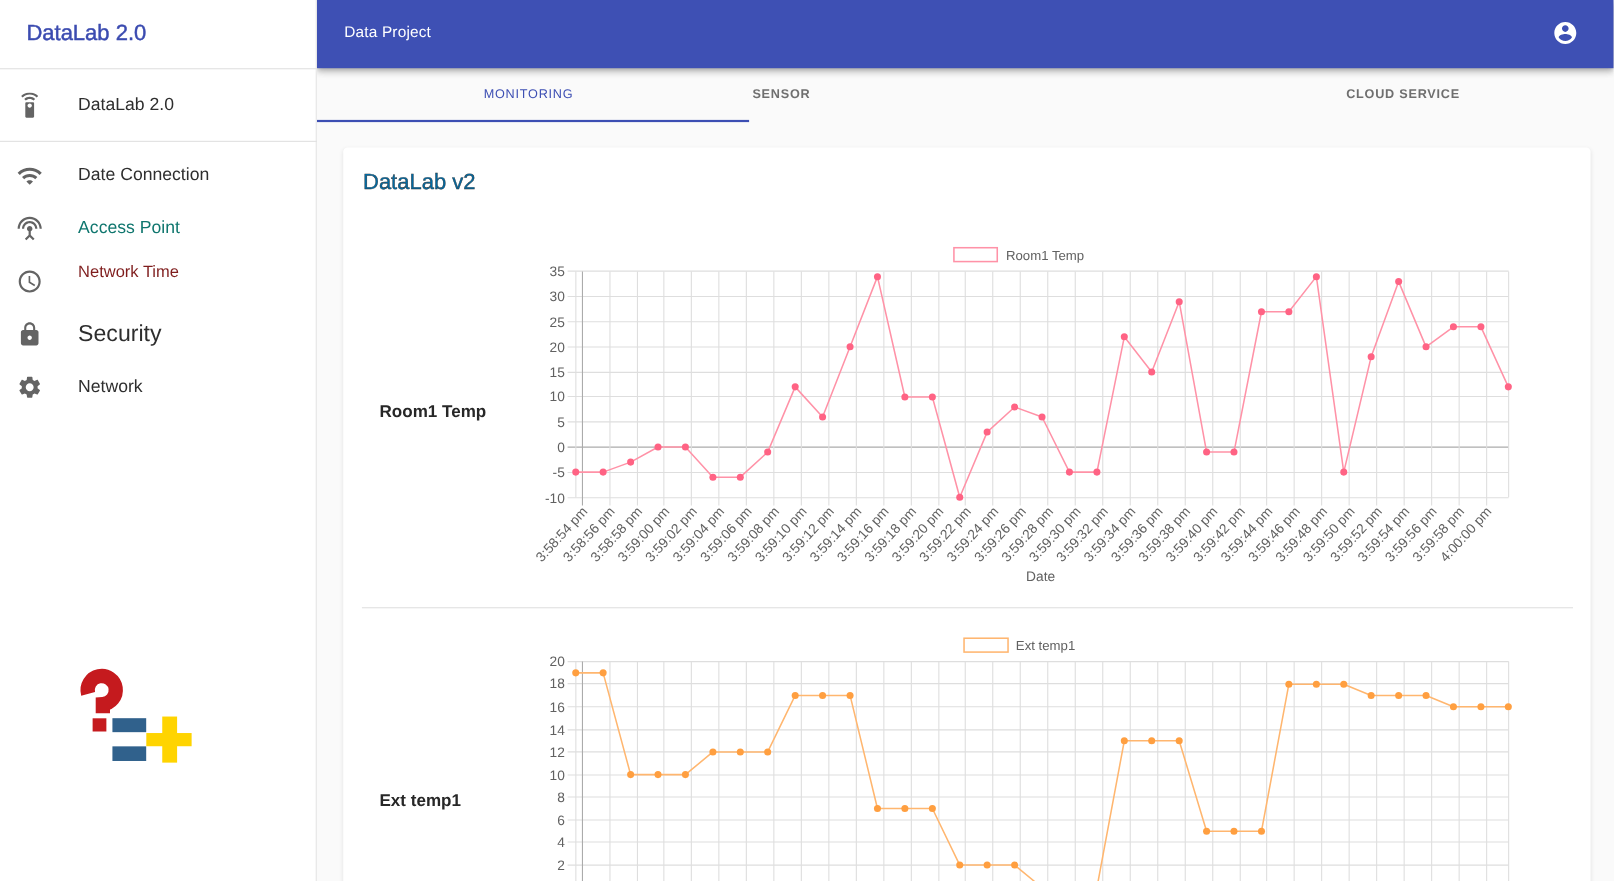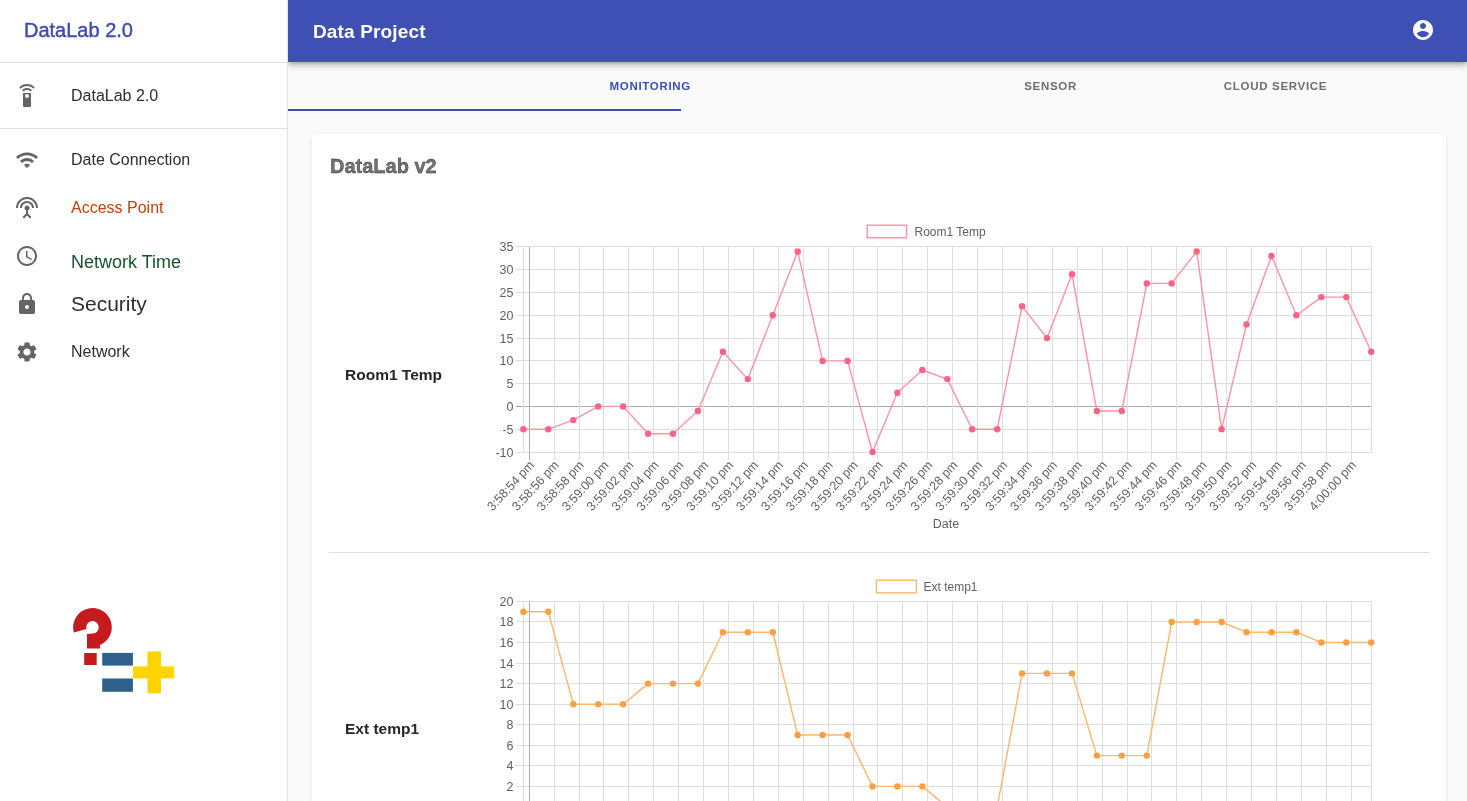--- a/index.html
+++ b/index.html
@@ -2,21 +2,21 @@
 <html><head><meta charset="utf-8">
 <style>
   * { margin:0; padding:0; box-sizing:border-box; }
   html,body { width:1467px; height:801px; overflow:hidden; background:#fafafa;
     font-family:"Liberation Sans",sans-serif; position:relative; }
   .abs { position:absolute; }
 </style></head>
 <body>
 
   <div class="abs" style="left:312px;top:134px;width:1134px;height:720px;background:#fff;border-radius:4px;box-shadow:0 2px 4px rgba(0,0,0,0.1)"></div>
-  <div class="abs" style="left:330px;top:155px;font-size:20px;font-weight:bold;-webkit-text-stroke:0.35px #2b2b2b;color:#737373">DataLab v2</div>
+  <div class="abs" style="left:330px;top:155px;font-size:20px;font-weight:normal;-webkit-text-stroke:0.35px #2b2b2b;color:#0369a1">DataLab v2</div>
   <div class="abs" style="left:345px;top:366px;font-size:15.5px;font-weight:bold;color:#272727">Room1 Temp</div>
   <div class="abs" style="left:345px;top:720px;font-size:15.5px;font-weight:bold;color:#272727">Ext temp1</div>
   <div class="abs" style="left:329px;top:552px;width:1101px;height:0;border-top:1px solid #e0e0e0"></div>
   <svg style="position:absolute;left:440px;top:204px" width="1000" height="336" viewBox="440 204 1000 336">
 <rect x="867.2" y="225.2" width="39.4" height="12.6" fill="#fff" stroke="#ff92a7" stroke-width="1.4"></rect>
 <text x="914.5" y="236" font-size="12" fill="#616161">Room1 Temp</text>
 <line x1="516" y1="246.5" x2="1371.5" y2="246.5" stroke="#dedede" stroke-width="1"></line>
 <text x="513.5" y="250.9" font-size="12.5" fill="#616161" text-anchor="end">35</text>
 <line x1="516" y1="269.5" x2="1371.5" y2="269.5" stroke="#dedede" stroke-width="1"></line>
 <text x="513.5" y="273.9" font-size="12.5" fill="#616161" text-anchor="end">30</text>
@@ -235,50 +235,50 @@
 <circle cx="1221.6" cy="622.0" r="3.2" fill="#ff9f40"></circle>
 <circle cx="1246.5" cy="632.2" r="3.2" fill="#ff9f40"></circle>
 <circle cx="1271.5" cy="632.2" r="3.2" fill="#ff9f40"></circle>
 <circle cx="1296.4" cy="632.2" r="3.2" fill="#ff9f40"></circle>
 <circle cx="1321.3" cy="642.5" r="3.2" fill="#ff9f40"></circle>
 <circle cx="1346.3" cy="642.5" r="3.2" fill="#ff9f40"></circle>
 <circle cx="1371.2" cy="642.5" r="3.2" fill="#ff9f40"></circle>
 </svg>
 
   <div class="abs" style="left:288px;top:0;width:1179px;height:62px;background:#3e50b4;box-shadow:0 2px 4px -1px rgba(0,0,0,0.2),0 4px 5px 0 rgba(0,0,0,0.14),0 1px 10px 0 rgba(0,0,0,0.12)"></div>
-  <div class="abs" style="left:313px;top:21px;font-size:19px;font-weight:bold;letter-spacing:0.15px;color:#fff">Data Project</div>
+  <div class="abs" style="left:313px;top:21px;font-size:14px;font-weight:normal;letter-spacing:0.15px;color:#fff">Data Project</div>
   <svg style="position:absolute;left:1411px;top:18px" width="24" height="24" viewBox="0 0 24 24">
     <path d="M12 2C6.48 2 2 6.48 2 12s4.48 10 10 10 10-4.48 10-10S17.52 2 12 2zm0 3c1.66 0 3 1.34 3 3s-1.34 3-3 3-3-1.34-3-3 1.34-3 3-3zm0 14.2c-2.5 0-4.71-1.28-6-3.22.03-1.99 4-3.08 6-3.08 1.99 0 5.97 1.09 6 3.08-1.29 1.94-3.5 3.22-6 3.22z" fill="#ffffff"></path>
   </svg>
 
-  <div class="abs" style="left:298px;top:70px;width:393px;text-align:right;font-size:11.5px;font-weight:bold;letter-spacing:0.7px;color:#3c4eb3;line-height:32px">MONITORING</div>
-  <div class="abs" style="left:684px;top:70px;width:393px;text-align:right;font-size:11.5px;font-weight:bold;letter-spacing:0.7px;color:#6f6f6f;line-height:32px">SENSOR</div>
+  <div class="abs" style="left:284px;top:70px;width:393px;text-align:center;font-size:11.5px;font-weight:normal;letter-spacing:0.7px;color:#3c4eb3;line-height:32px">MONITORING</div>
+  <div class="abs" style="left:684px;top:70px;width:393px;text-align:left;font-size:11.5px;font-weight:bold;letter-spacing:0.7px;color:#6f6f6f;line-height:32px">SENSOR</div>
   <div class="abs" style="left:1079px;top:70px;width:393px;text-align:center;font-size:11.5px;font-weight:bold;letter-spacing:0.7px;color:#6f6f6f;line-height:32px">CLOUD SERVICE</div>
   <div class="abs" style="left:288px;top:108.5px;width:393px;height:2.5px;background:#3c4eb3"></div>
 
   <div class="abs" style="left:0;top:0;width:288px;height:801px;background:#fff;border-right:1px solid #e4e4e4"></div>
   <div class="abs" style="left:24px;top:19px;font-size:20px;font-weight:normal;-webkit-text-stroke:0.4px #3b4bb0;color:#3b4bb0">DataLab 2.0</div>
   <div class="abs" style="left:0;top:62px;width:288px;height:0;border-top:1px solid #e0e0e0"></div>
   <svg style="position:absolute;left:15px;top:84px" width="24" height="24" viewBox="0 0 24 24">
     <path d="M12 0C8.96 0 6.21 1.23 4.22 3.22l1.41 1.41C7.26 3.01 9.51 2 12 2s4.74 1.01 6.36 2.64l1.41-1.41C17.79 1.23 15.04 0 12 0zM7.05 6.05l1.41 1.41C9.37 6.56 10.62 6 12 6s2.63.56 3.54 1.46l1.41-1.41C15.68 4.78 13.93 4 12 4s-3.68.78-4.95 2.05zM15 9H9c-.55 0-1 .45-1 1v12c0 .55.45 1 1 1h6c.55 0 1-.45 1-1V10c0-.55-.45-1-1-1zm-3 5c-1.1 0-2-.9-2-2s.9-2 2-2 2 .9 2 2-.9 2-2 2z" fill="#646464"></path>
   </svg>
   <div class="abs" style="left:71px;top:86px;font-size:16px;color:#2e2e2e;line-height:20px">DataLab 2.0</div>
   <div class="abs" style="left:0;top:128px;width:288px;height:0;border-top:1px solid #e0e0e0"></div>
   <svg style="position:absolute;left:15px;top:148px" width="24" height="24" viewBox="0 0 24 24">
     <path d="M1 9l2 2c4.97-4.97 13.03-4.97 18 0l2-2C16.93 2.93 7.08 2.93 1 9zm8 8l3 3 3-3c-1.65-1.66-4.34-1.66-6 0zm-4-4l2 2c2.76-2.76 7.24-2.76 10 0l2-2C15.14 9.14 8.87 9.14 5 13z" fill="#646464"></path>
   </svg>
 <div style="position:absolute;left:71px;top:150px;font-size:16px;color:#2e2e2e;line-height:20px">Date Connection</div>
 <svg style="position:absolute;left:15px;top:196px" width="24" height="24" viewBox="0 0 24 24">
     <path d="M12 5c-3.87 0-7 3.13-7 7h2c0-2.76 2.24-5 5-5s5 2.24 5 5h2c0-3.87-3.13-7-7-7zm1 9.29c.88-.39 1.5-1.26 1.5-2.29 0-1.38-1.12-2.5-2.5-2.5S9.5 10.62 9.5 12c0 1.02.62 1.9 1.5 2.29v3.3L7.59 21 9 22.41l3-3 3 3L16.41 21 13 17.59v-3.3zM12 1C5.93 1 1 5.93 1 12h2c0-4.97 4.03-9 9-9s9 4.03 9 9h2c0-6.07-4.93-11-11-11z" fill="#646464"></path>
   </svg>
-<div style="position:absolute;left:71px;top:198px;font-size:16px;color:#c2410c;line-height:20px">Access Point</div>
+<div style="position:absolute;left:71px;top:198px;font-size:16px;color:#0f766e;line-height:20px">Access Point</div>
 <svg style="position:absolute;left:15px;top:244px" width="24" height="24" viewBox="0 0 24 24">
     <path d="M11.99 2C6.47 2 2 6.48 2 12s4.47 10 9.99 10C17.52 22 22 17.52 22 12S17.52 2 11.99 2zM12 20c-4.42 0-8-3.58-8-8s3.58-8 8-8 8 3.58 8 8-3.58 8-8 8zm.5-13H11v6l5.25 3.15.75-1.23-4.5-2.67z" fill="#646464"></path>
   </svg>
-<div style="position:absolute;left:71px;top:252px;font-size:18px;color:#14532d;line-height:20px">Network Time</div>
+<div style="position:absolute;left:71px;top:238px;font-size:15px;color:#7f1d1d;line-height:20px">Network Time</div>
 <svg style="position:absolute;left:15px;top:292px" width="24" height="24" viewBox="0 0 24 24">
     <path d="M18 8h-1V6c0-2.76-2.24-5-5-5S7 3.24 7 6v2H6c-1.1 0-2 .9-2 2v10c0 1.1.9 2 2 2h12c1.1 0 2-.9 2-2V10c0-1.1-.9-2-2-2zm-6 9c-1.1 0-2-.9-2-2s.9-2 2-2 2 .9 2 2-.9 2-2 2zm3.1-9H8.9V6c0-1.71 1.39-3.1 3.1-3.1 1.71 0 3.1 1.39 3.1 3.1v2z" fill="#646464"></path>
   </svg>
 <div style="position:absolute;left:71px;top:294px;font-size:21px;color:#2e2e2e;line-height:20px">Security</div>
 <svg style="position:absolute;left:15px;top:340px" width="24" height="24" viewBox="0 0 24 24">
     <path d="M19.14 12.94c.04-.3.06-.61.06-.94 0-.32-.02-.64-.07-.94l2.03-1.58c.18-.14.23-.41.12-.61l-1.92-3.32c-.12-.22-.37-.29-.59-.22l-2.39.96c-.5-.38-1.03-.7-1.62-.94l-.36-2.54c-.04-.24-.24-.41-.48-.41h-3.84c-.24 0-.43.17-.47.41l-.36 2.54c-.59.24-1.13.57-1.62.94l-2.39-.96c-.22-.08-.47 0-.59.22L2.74 8.87c-.12.21-.08.47.12.61l2.03 1.58c-.05.3-.09.63-.09.94s.02.64.07.94l-2.03 1.58c-.18.14-.23.41-.12.61l1.92 3.32c.12.22.37.29.59.22l2.39-.96c.5.38 1.03.7 1.62.94l.36 2.54c.05.24.24.41.48.41h3.84c.24 0 .44-.17.47-.41l.36-2.54c.59-.24 1.13-.56 1.62-.94l2.39.96c.22.08.47 0 .59-.22l1.92-3.32c.12-.22.07-.47-.12-.61l-2.01-1.58zM12 15.6c-1.98 0-3.6-1.62-3.6-3.6s1.62-3.6 3.6-3.6 3.6 1.62 3.6 3.6-1.62 3.6-3.6 3.6z" fill="#646464"></path>
   </svg>
 <div style="position:absolute;left:71px;top:342px;font-size:16px;color:#2e2e2e;line-height:20px">Network</div>
 
 <svg style="position:absolute;left:70px;top:604px" width="110" height="95" viewBox="0 0 110 95">

